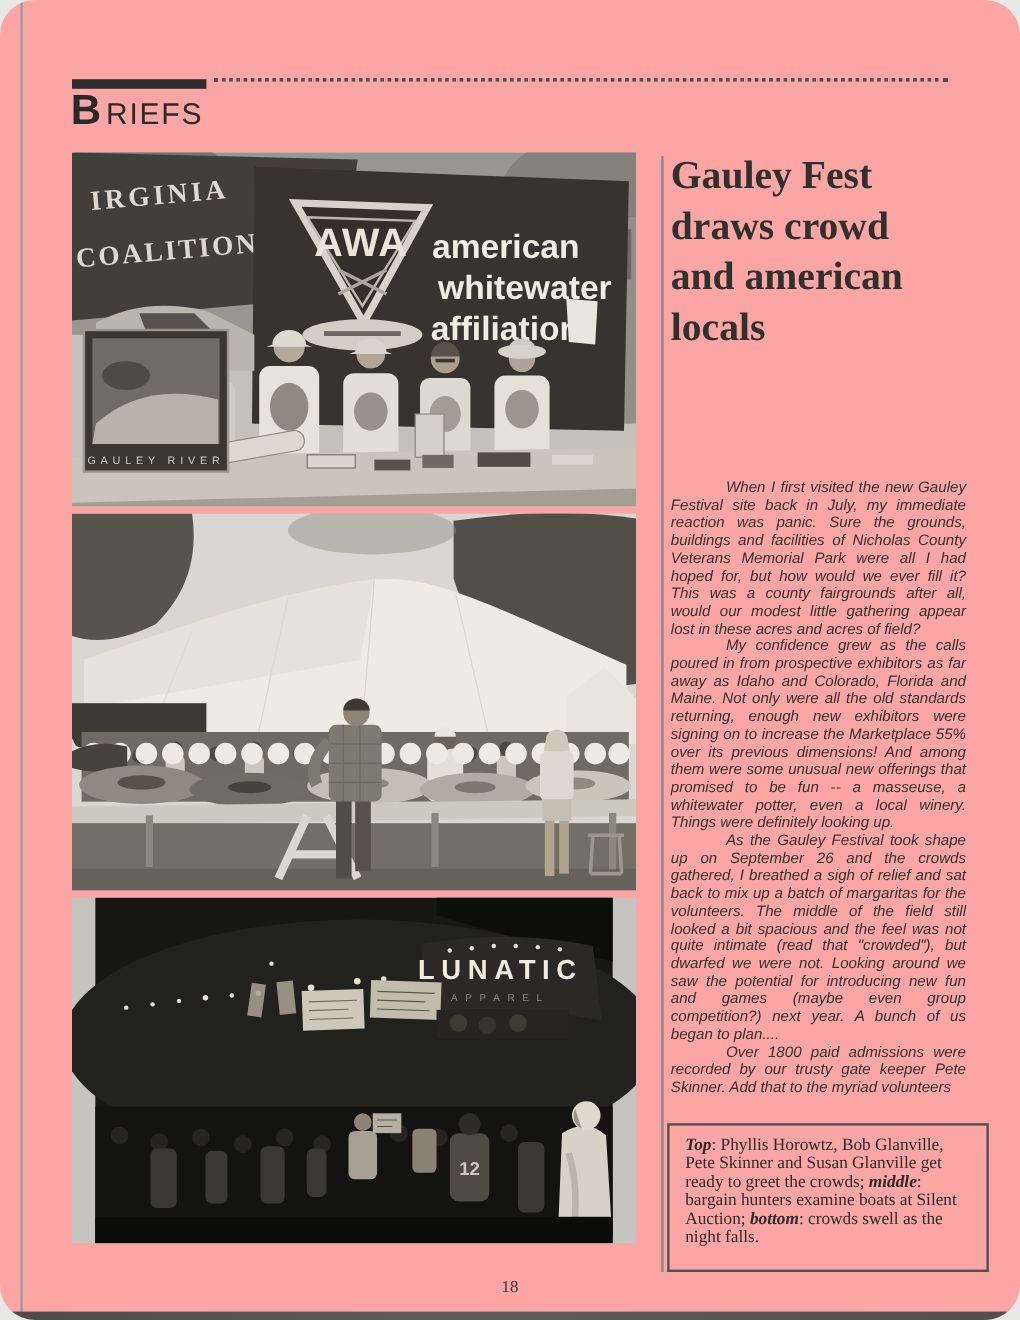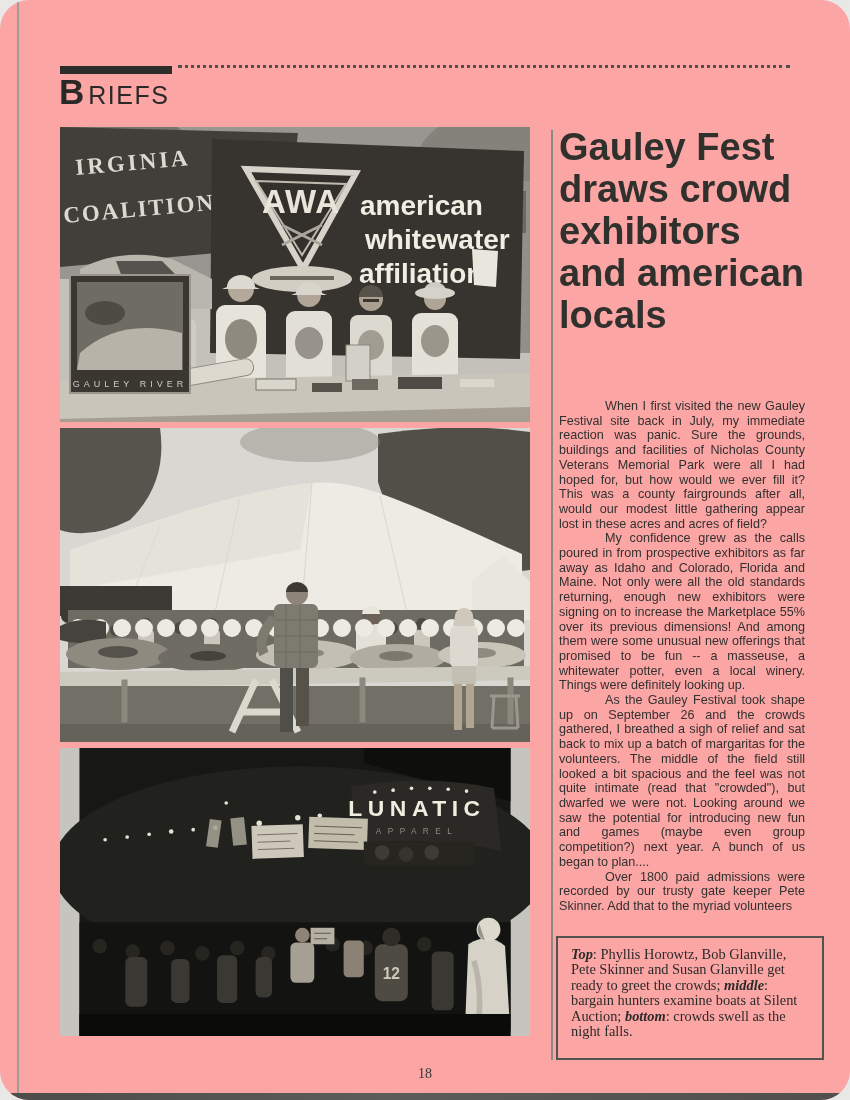--- a/index.html
+++ b/index.html
@@ -26,25 +26,25 @@
   #photo-middle { top:428px; height:314px; }
   #photo-bottom { top:748px; height:288px; }
   .svg-sans { font-family:"Liberation Sans",sans-serif; }
   .svg-serif { font-family:"Liberation Serif",serif; }
 
   
   .vrule { position:absolute; left:551px; top:130px; width:2px; height:930px; background:#8a8984; }
 
   
   .headline { position:absolute; left:559px; top:126px; width:250px;
-    font-family:Liberation Sans, sans-serif; font-weight:bold;
-    font-size:38px; line-height:42px; color:#30302d; }
+    font-family:Liberation Serif, serif; font-weight:bold;
+    font-size:33px; line-height:42px; color:#30302d; }
   .body-text { position:absolute; left:559px; top:399px; width:246px;
     font-size:12.6px; line-height:14.7px; text-align:justify; color:#31312f; }
-  .body-text p { margin:0; text-indent:46px; }
+  .body-text p { margin:0; text-indent:46px;font-style:italic; }
 
   
   .caption-box { position:absolute; left:556px; top:936px; width:268px; height:124px;
     box-sizing:border-box; border:2px solid #52524f; padding:9px 12px 8px 13px;
     font-family:"Liberation Serif",serif; font-size:14.4px; line-height:15.4px; color:#2b2b29; }
   .caption-box .bi { font-weight:bold; font-style:italic; }
 
   .page-number { position:absolute; left:0; top:1066px; width:850px; text-align:center;
     font-family:"Liberation Serif",serif; font-size:14px; color:#383836; }
 </style>
@@ -349,21 +349,20 @@
       </g>
       <rect y="290" width="470" height="24" fill="#0b0b0a"></rect>
     </svg>
   </figure>
 
   <div class="vrule"></div>
 
   <h1 class="headline" style="margin:0">
     <div>Gauley Fest</div>
     <div>draws crowd</div>
-    <div>exhibitors</div>
     <div>and american</div>
     <div>locals</div>
   </h1>
 
   <div class="body-text">
     <p>When I first visited the new Gauley Festival site back in July, my immediate reaction was panic. Sure the grounds, buildings and facilities of Nicholas County Veterans Memorial Park were all I had hoped for, but how would we ever fill it? This was a county fairgrounds after all, would our modest little gathering appear lost in these acres and acres of field?</p>
     <p>My confidence grew as the calls poured in from prospective exhibitors as far away as Idaho and Colorado, Florida and Maine. Not only were all the old standards returning, enough new exhibitors were signing on to increase the Marketplace 55% over its previous dimensions! And among them were some unusual new offerings that promised to be fun -- a masseuse, a whitewater potter, even a local winery. Things were definitely looking up.</p>
     <p>As the Gauley Festival took shape up on September 26 and the crowds gathered, I breathed a sigh of relief and sat back to mix up a batch of margaritas for the volunteers. The middle of the field still looked a bit spacious and the feel was not quite intimate (read that "crowded"), but dwarfed we were not. Looking around we saw the potential for introducing new fun and games (maybe even group competition?) next year. A bunch of us began to plan....</p>
     <p>Over 1800 paid admissions were recorded by our trusty gate keeper Pete Skinner. Add that to the myriad volunteers</p>
   </div>

